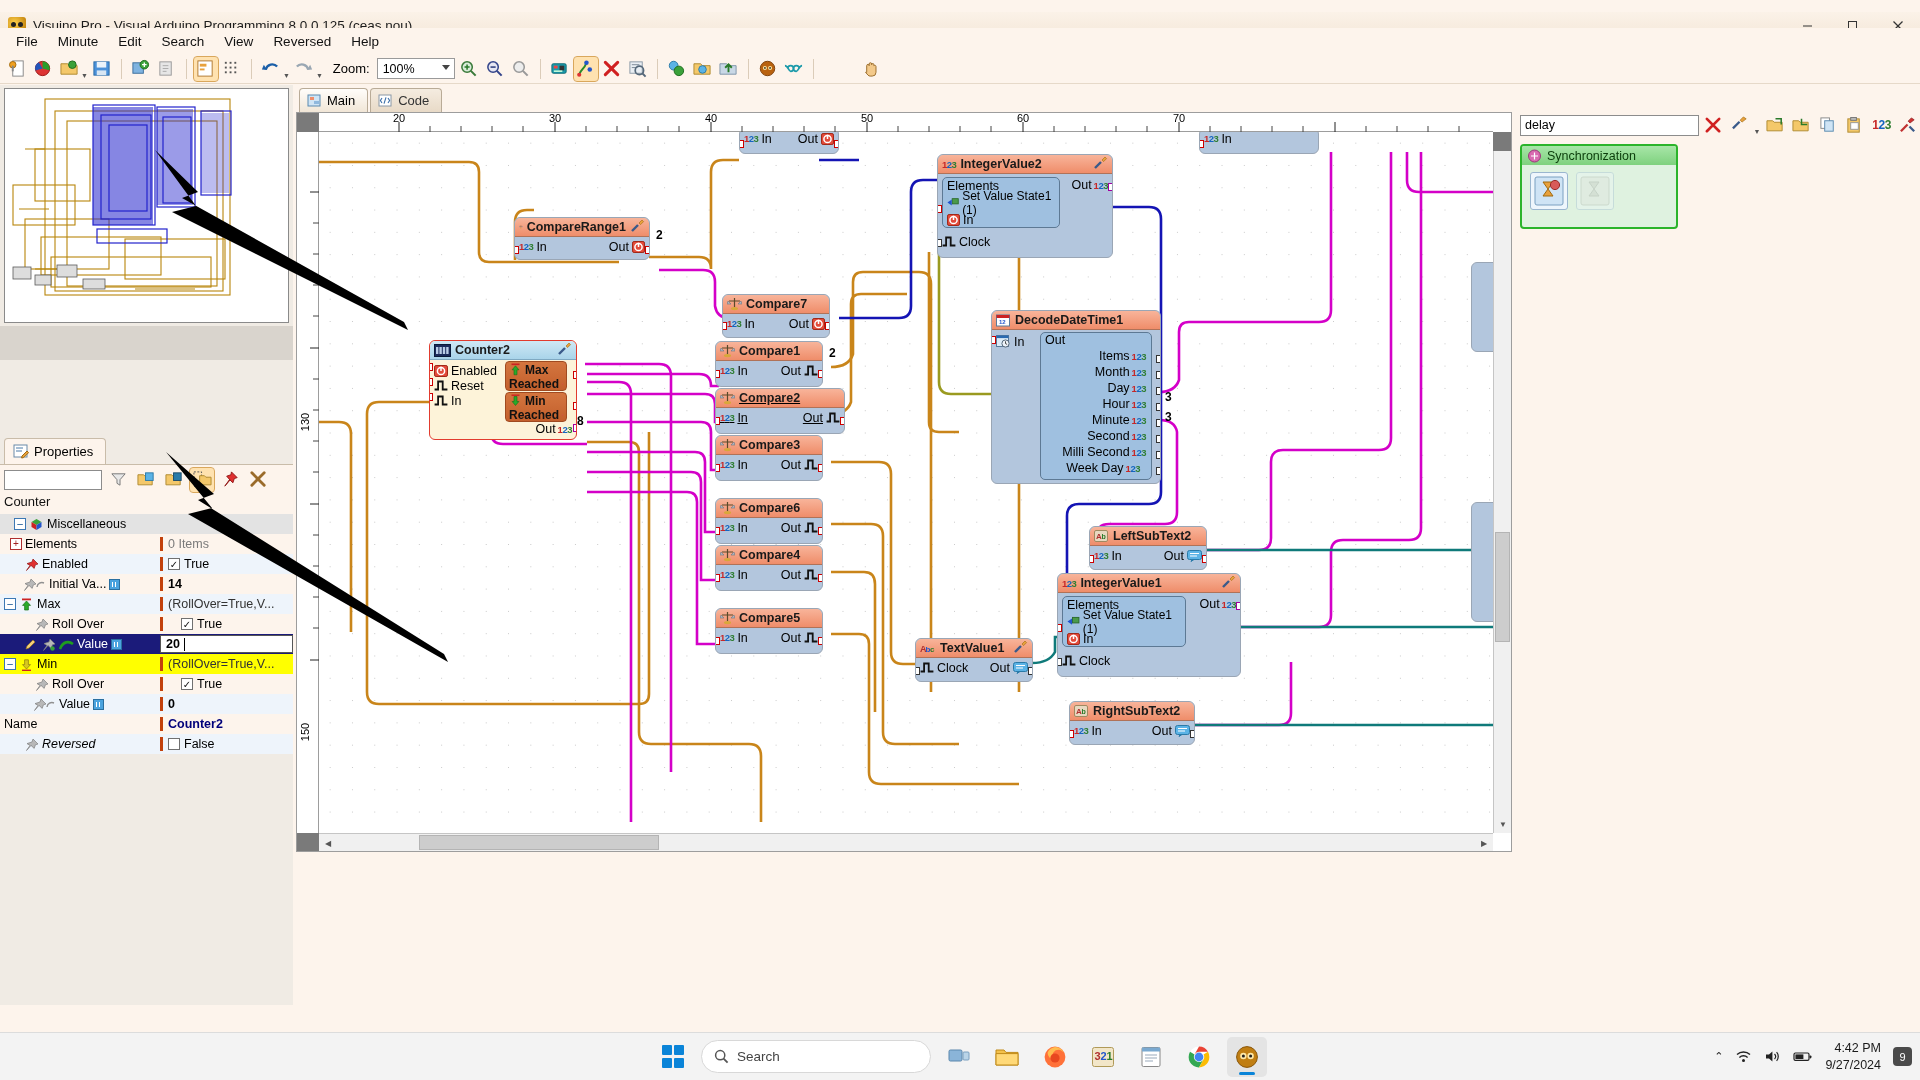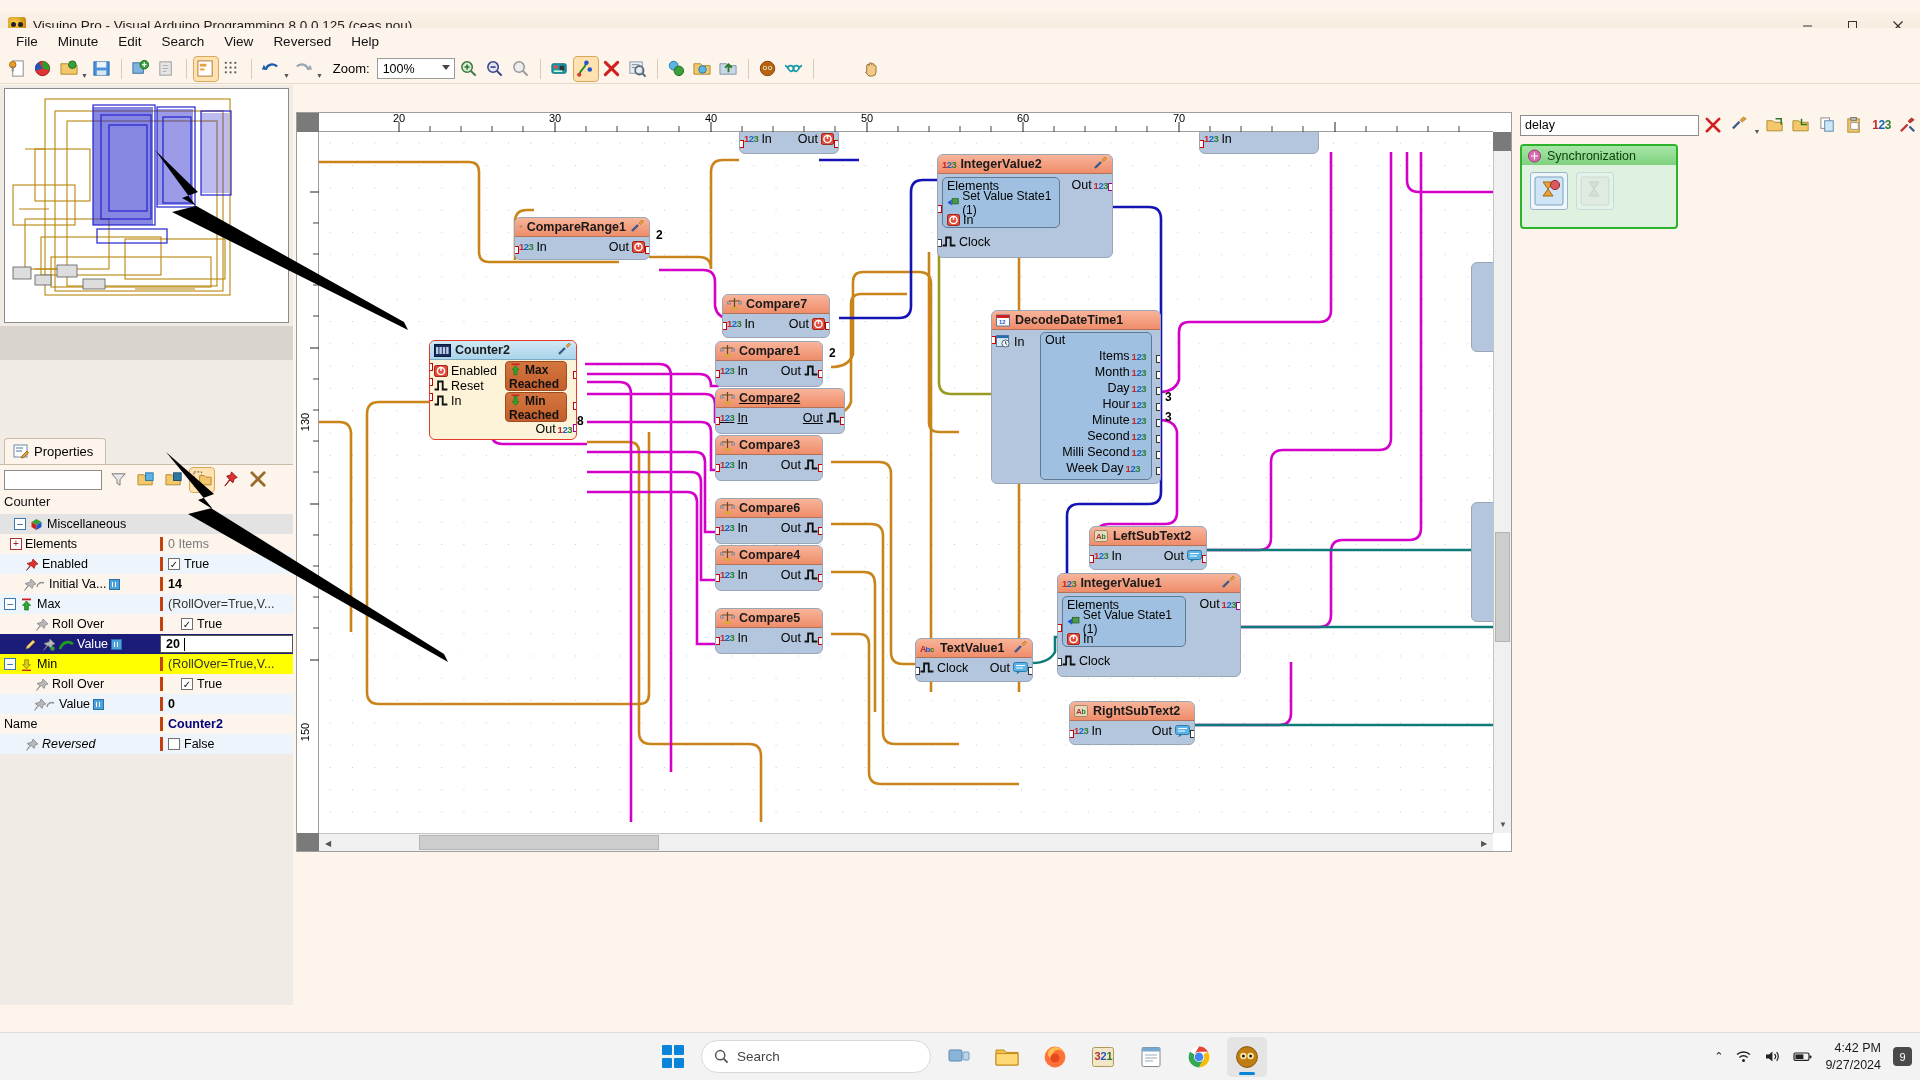--- a/index.html
+++ b/index.html
@@ -649,20 +649,37 @@
         <div class="gval">
           <span class="cbx"></span>
           <span>False</span>
         </div>
       </div>
     </div>
   </div>
 
   <div class="center">
 
+    <div class="doctabs">
+      <div class="dtab">
+        <svg width="15" height="13" viewBox="0 0 15 13">
+            <rect x="1" y="1" width="12" height="11" fill="#cfe4f5" stroke="#5a8ab0"></rect>
+            <rect x="3" y="3" width="4" height="3" fill="#ef8d6a"></rect>
+            <rect x="7" y="7" width="5" height="3" fill="#8fb8dd"></rect>
+          </svg>
+        <span>Main</span>
+      </div>
+      <div class="dtab inactive">
+        <svg width="15" height="13" viewBox="0 0 15 13">
+            <rect x="1" y="1" width="12" height="11" fill="#fff" stroke="#8a98a6"></rect>
+            <path d="M4 4L2.4 6.5 4 9M10 4l1.6 2.5L10 9M8 3.4L6 9.6" stroke="#3a6ea8" stroke-width="1.1" fill="none"></path>
+          </svg>
+        <span>Code</span>
+      </div>
+    </div>
 
     <div class="canvaswrap">
       <div class="corner"></div>
 
       <div class="ruler-h">
         <svg width="1176" height="19" viewBox="0 0 1176 19">
           <g stroke="#222" stroke-width="1">
 
             <line x1="80" y1="9" x2="80" y2="19"></line>
             <line x1="236" y1="9" x2="236" y2="19"></line>

